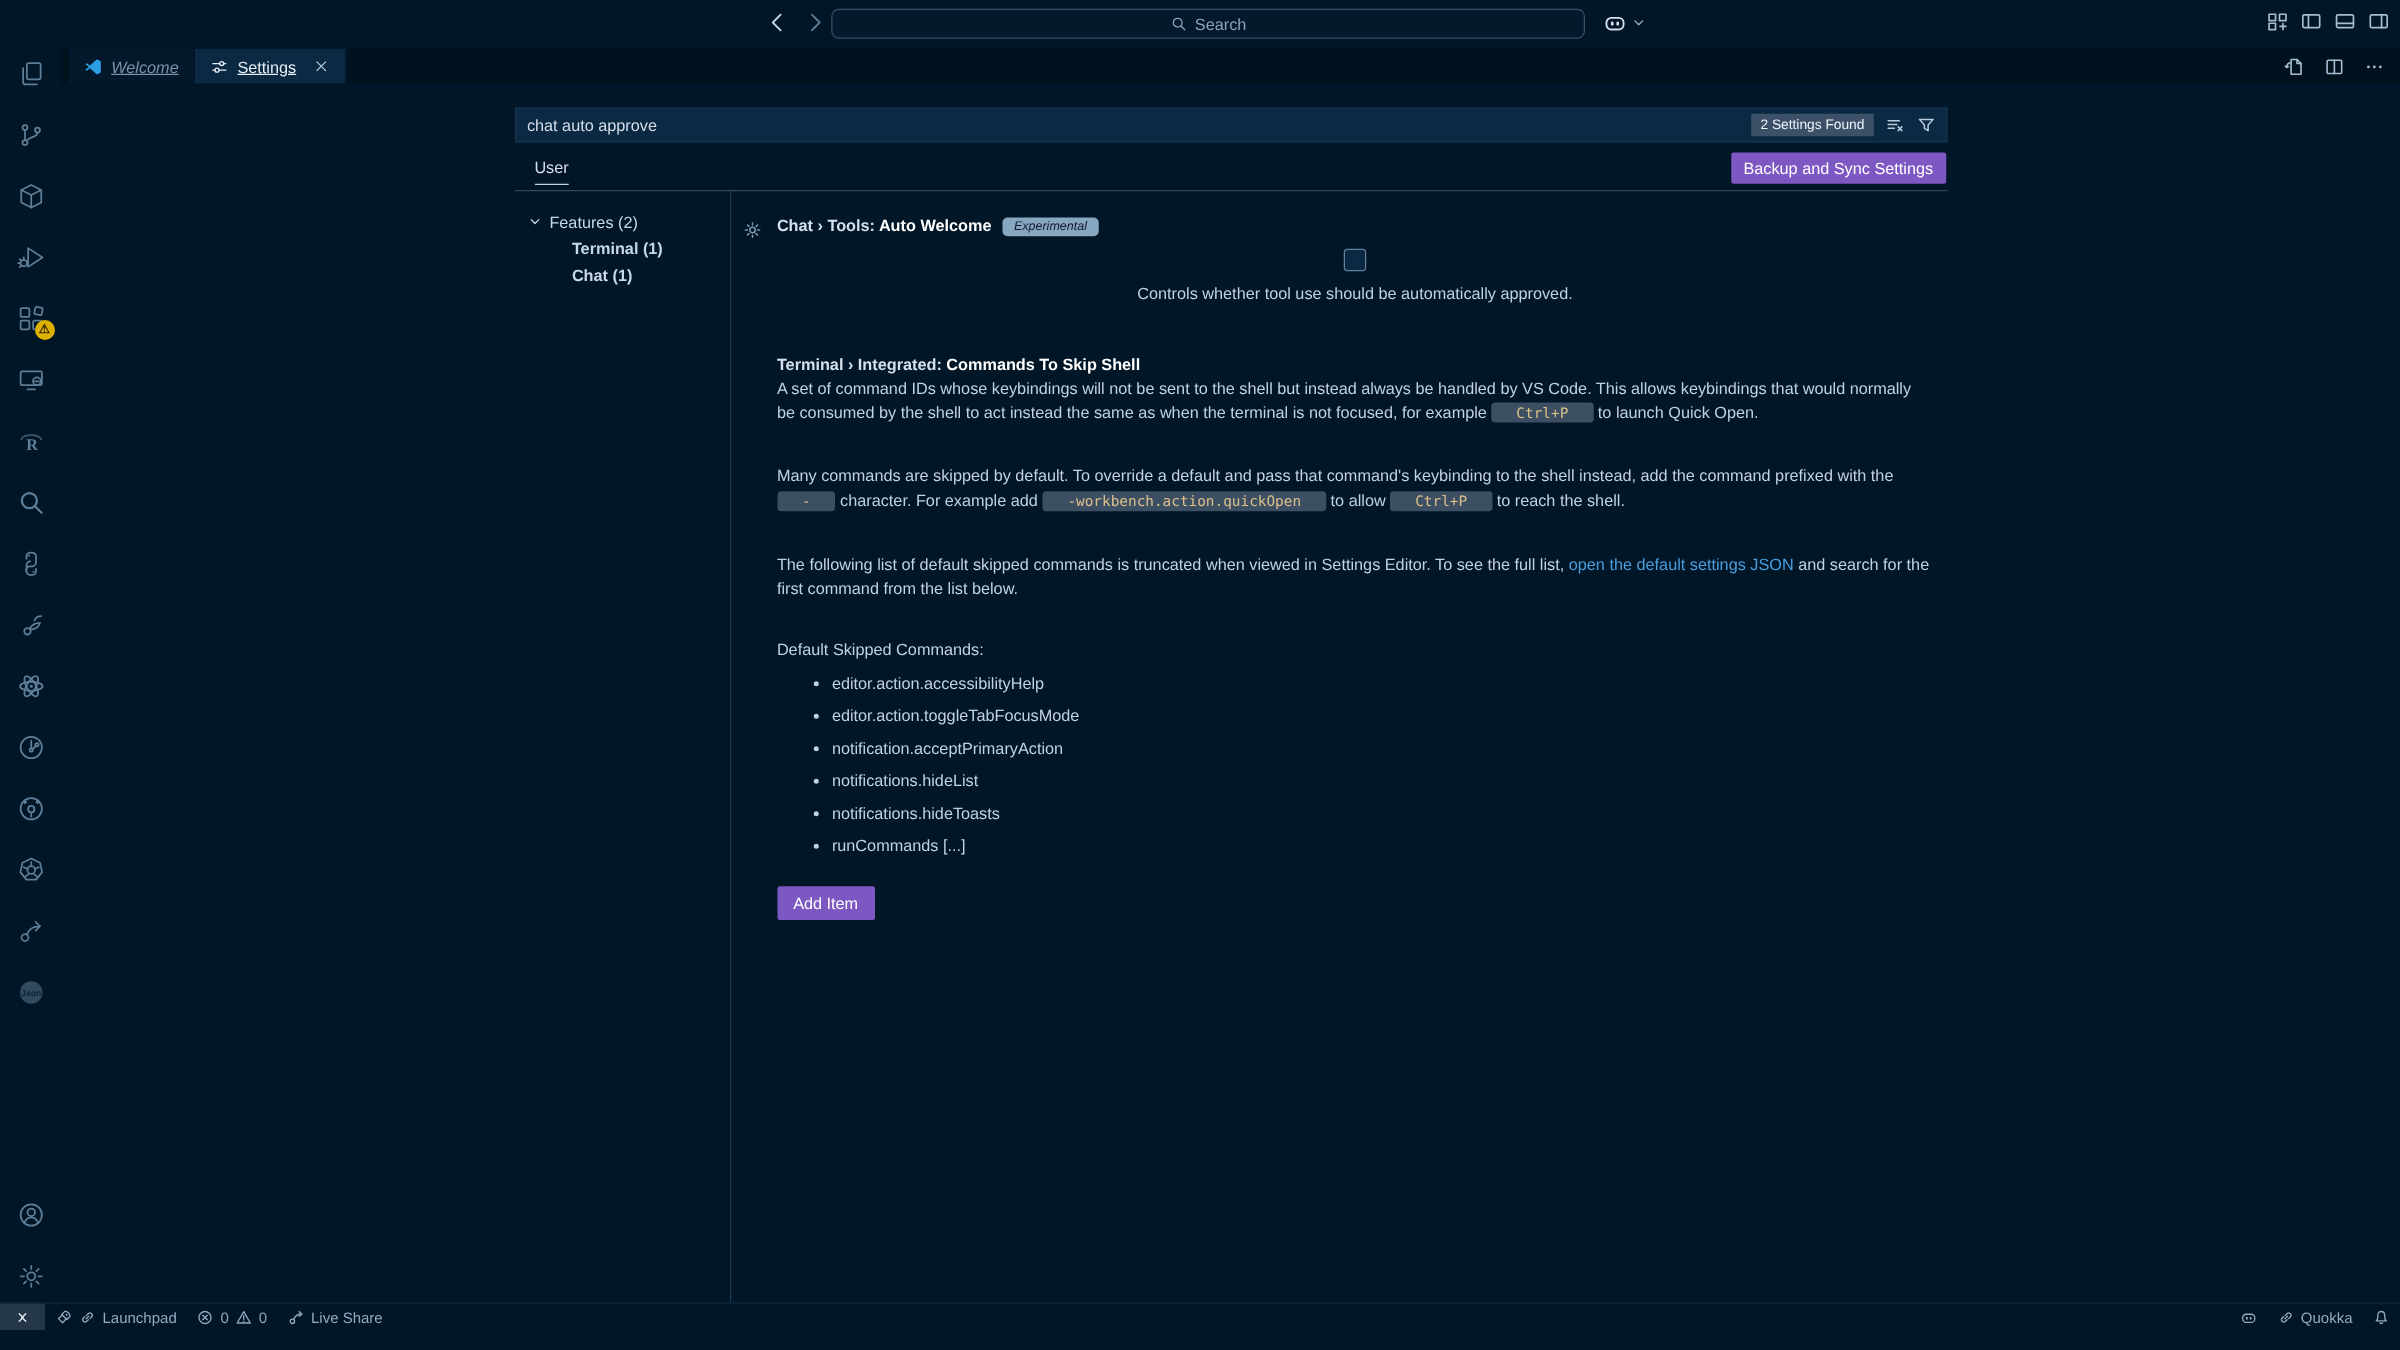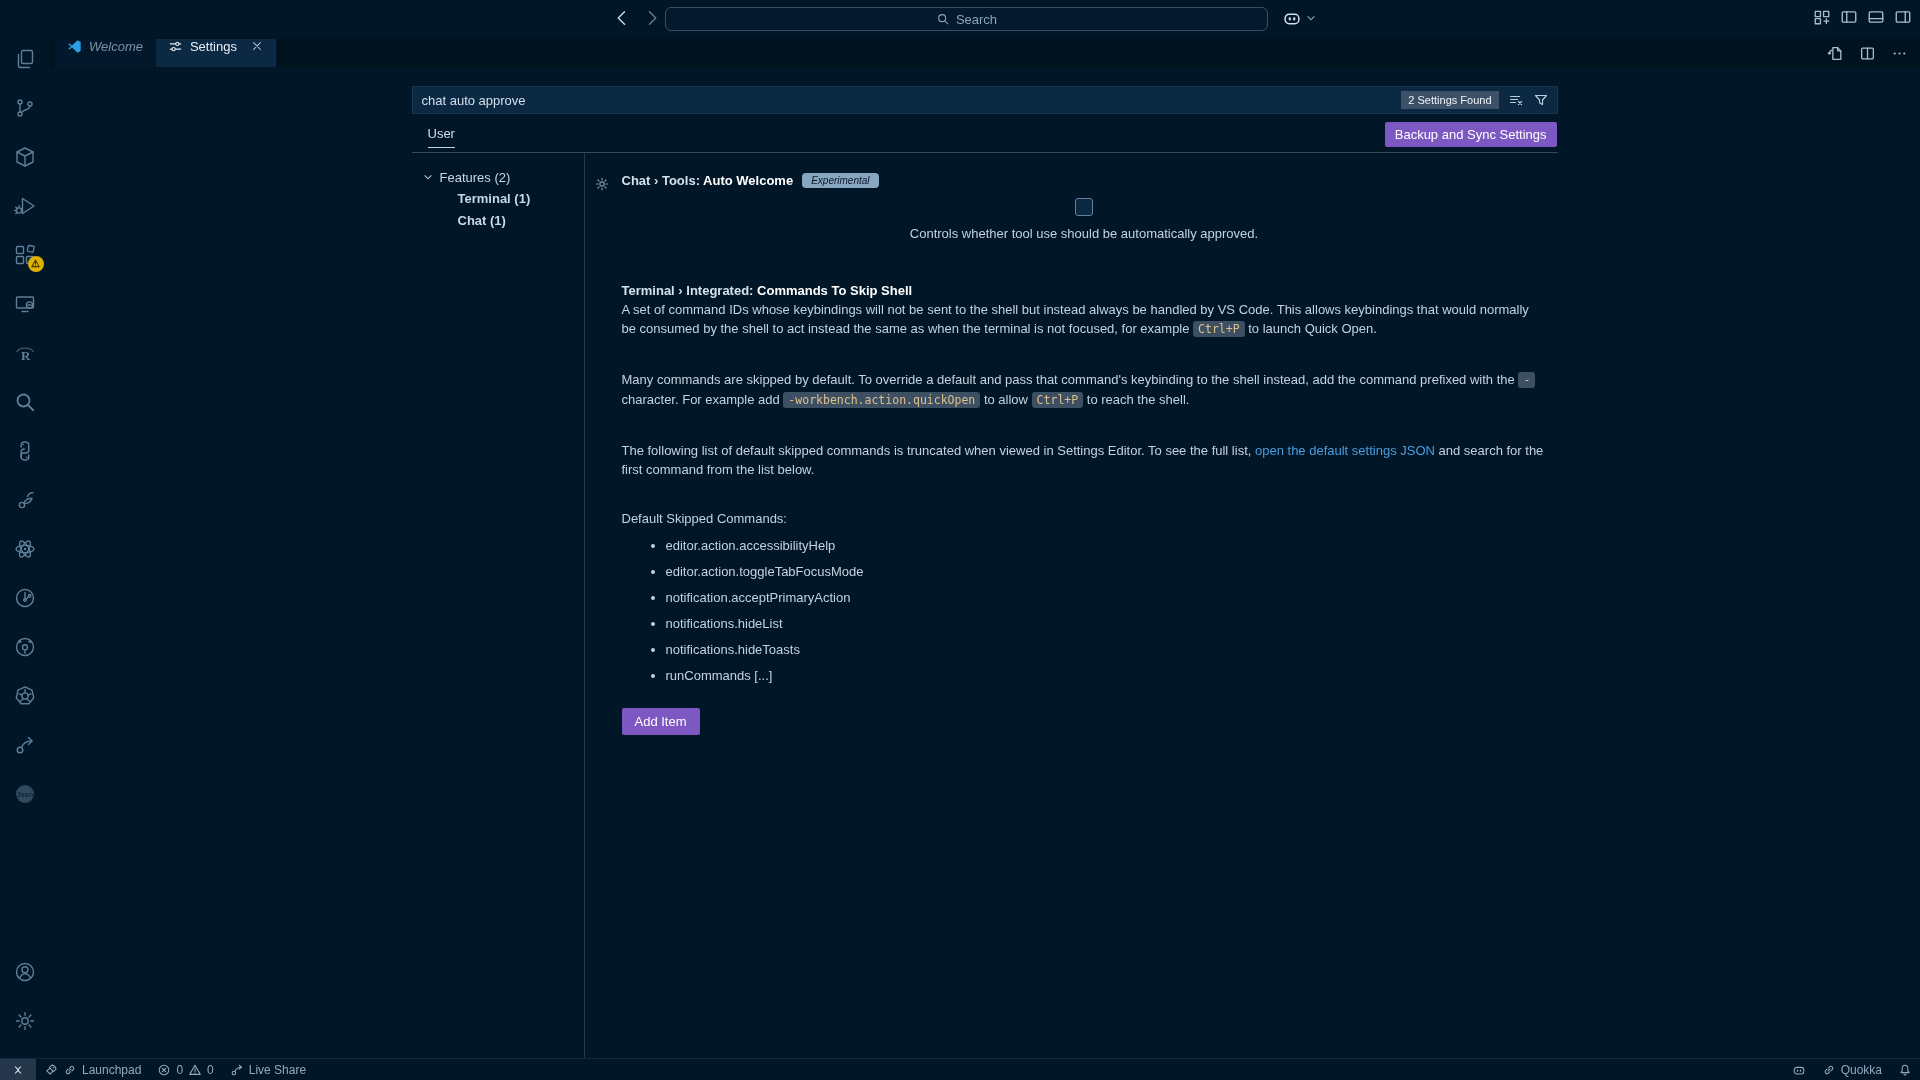--- a/index.html
+++ b/index.html
@@ -24,21 +24,21 @@
   }
   .command-center .icn { width:14px; height:14px; }
   .copilot-box { position:absolute; left:1282px; top:8px; display:flex; align-items:center; gap:2px; color:#d6deeb; cursor:pointer; }
   .copilot-box .icn { width:20px; height:20px; }
   .copilot-box .chev { width:14px; height:14px; color:#9db4c9; }
   .titlebar-actions { position:absolute; right:8px; top:8px; display:flex; gap:9px; }
   .titlebar-actions .icon-btn { width:18px; height:18px; color:#a7bed2; }
 
   
   .tabbar { position:absolute; top:39px; left:49px; right:0; height:28px; background:#01121f; display:flex; padding-left:6px; }
-  .tab { height:28px; display:flex; gap:7px; padding:0 12px; cursor:pointer; border-right:1px solid #011627; }
+  .tab { height:28px; display:flex; align-items:center; gap:7px; padding:0 12px; cursor:pointer; border-right:1px solid #011627;text-decoration:underline; }
   .tab .icn { width:15px; height:15px; }
   .tab.inactive { background:#03182a; color:#7b91a5; font-style:italic; }
   .tab.active { background:#0b2942; color:#e6edf5; }
   .tab .close { width:14px; height:14px; color:#b9cbdc; margin-left:6px; }
   .editor-actions { position:absolute; right:12px; top:0; height:28px; display:flex; align-items:center; gap:15px; }
   .editor-actions .icon-btn { width:17px; height:17px; color:#a9c0d4; cursor:pointer; }
 
   
   .activitybar { position:absolute; left:0; top:39px; bottom:22px; width:49px;
     display:flex; flex-direction:column; align-items:center; padding-top:8px; background:#011627; }
@@ -79,30 +79,30 @@
   .setting-title .name { color:#ffffff; }
   .exp-badge { display:inline-block; margin-left:9px; background:#87a6c0; color:#0f172a;
     font-style:italic; font-weight:normal; font-size:10px; padding:2px 9px; border-radius:4px; vertical-align:1px; }
   .checkbox-row { margin-top:10px; display:flex; align-items:center; gap:10px;flex-direction:column; }
   .checkbox { width:18px; height:18px; border:1px solid #647f99; border-radius:3px; background:#0b2942; cursor:pointer; }
   .setting-desc-inline { color:#c3d2e0; }
   .setting2 { margin-top:42px; }
   .setting-title2 { margin-bottom:2px; }
   .setting-desc p { margin:0 0 32px 0; line-height:1.48; color:#c3d2e0; }
   .code { font-family:"DejaVu Sans Mono","Liberation Mono",monospace; font-size:11.5px;
-    background:#3d4f63; color:#dcc08a; padding:1px 5px; border-radius:3px; }
+    background:#3d4f63; color:#dcc08a; padding:1px 20px; border-radius:3px; }
   .link { color:#4a9ede; cursor:pointer; text-decoration:none; }
   .list-label { color:#c3d2e0; }
   .skipped-list { list-style:disc; padding-left:44px; margin-top:12px; color:#c3d2e0; }
   .skipped-list li { height:26px; }
   .add-item-btn { margin-top:14px; background:#7d57c2; color:#ffffff; border:none;
     font-family:"Liberation Sans",sans-serif; font-size:13px; padding:6px 13px; border-radius:2px; cursor:pointer; }
 
   
-  .statusbar { position:absolute; left:0; right:0; bottom:0; height:22px; background:#011627;
+  .statusbar { position:absolute; left:0; right:0; bottom:16px; height:22px; background:#011627;
     border-top:1px solid #0f2a40; display:flex; justify-content:space-between; font-size:12px; color:#92abc0; }
   .sb-side { display:flex; align-items:stretch; }
   .sb-item { display:flex; align-items:center; gap:5px; padding:0 8px; cursor:pointer; white-space:nowrap; }
   .sb-item.highlight { background:#25374b; color:#e8eef4; padding:0 11px; }
   .sb-item .icn-sm { width:14px; height:14px; }
 </style>
 </head>
 <body>
 
 <div class="titlebar">

